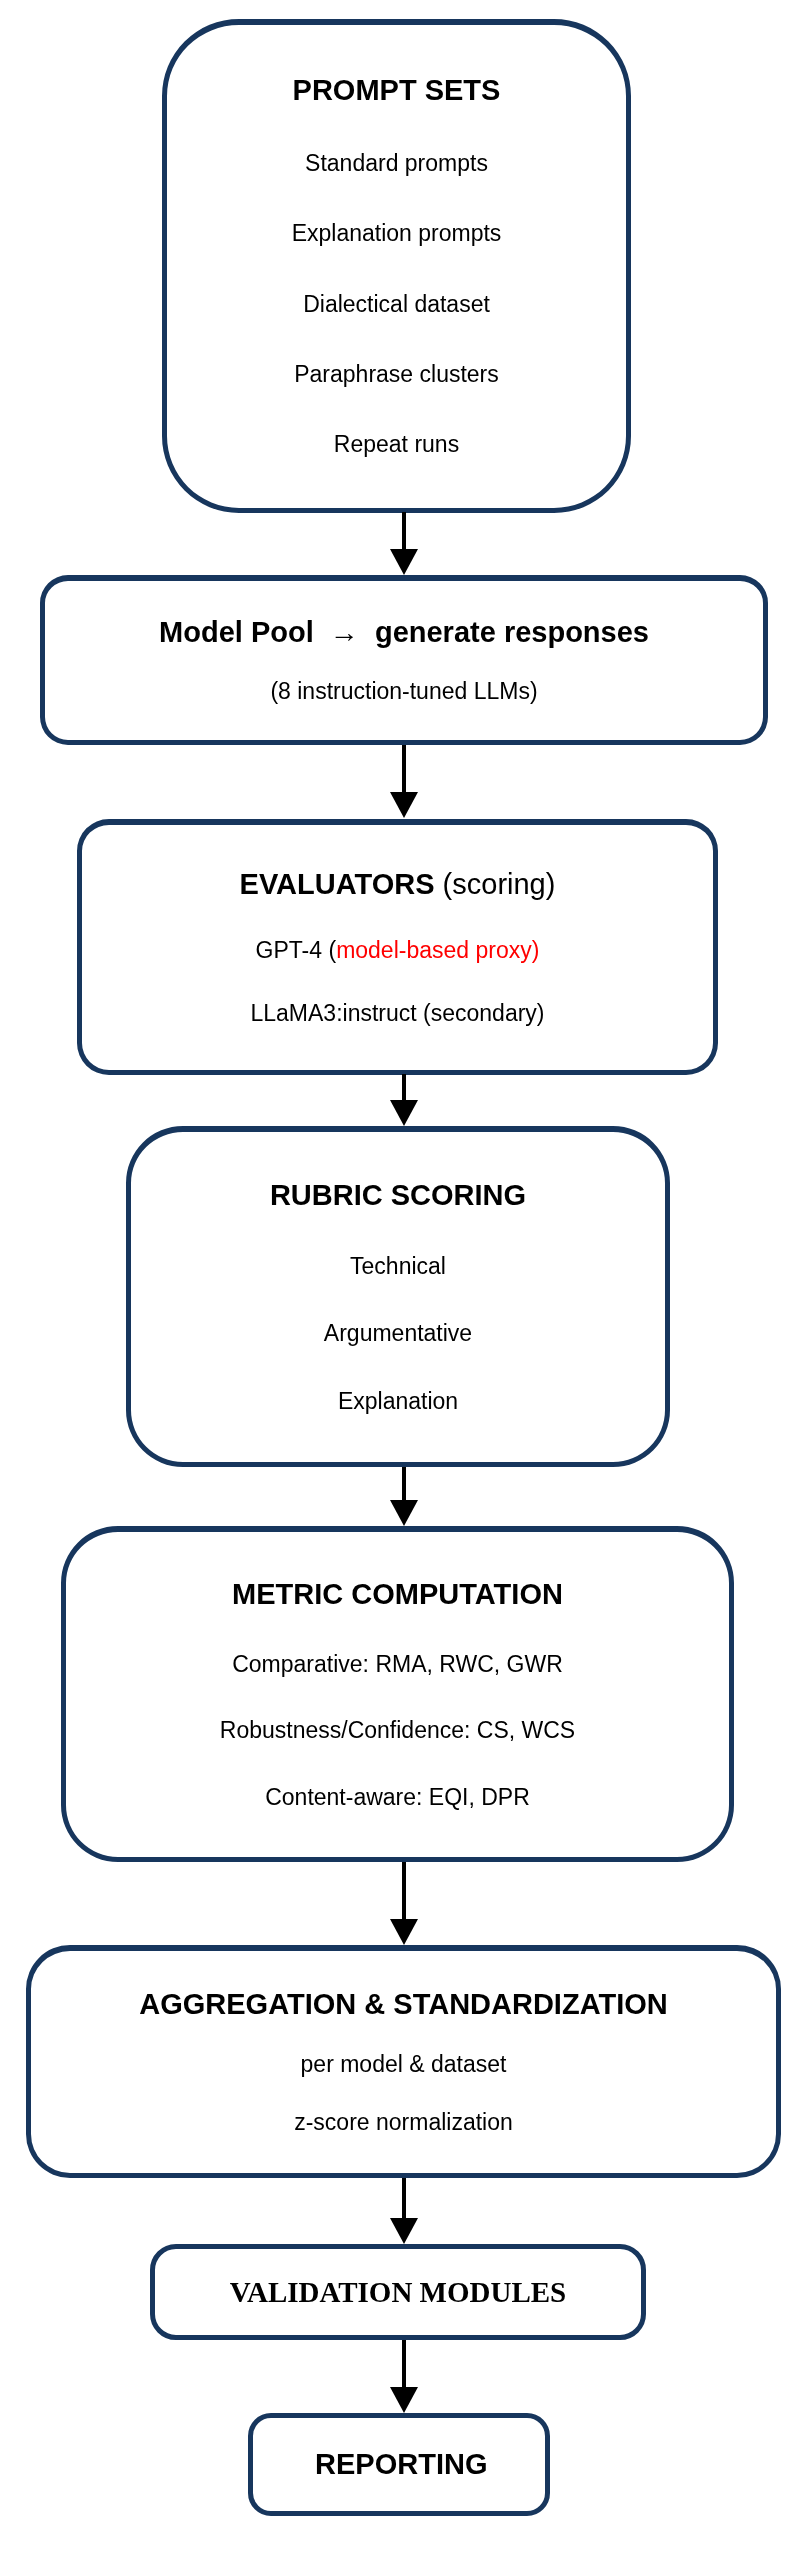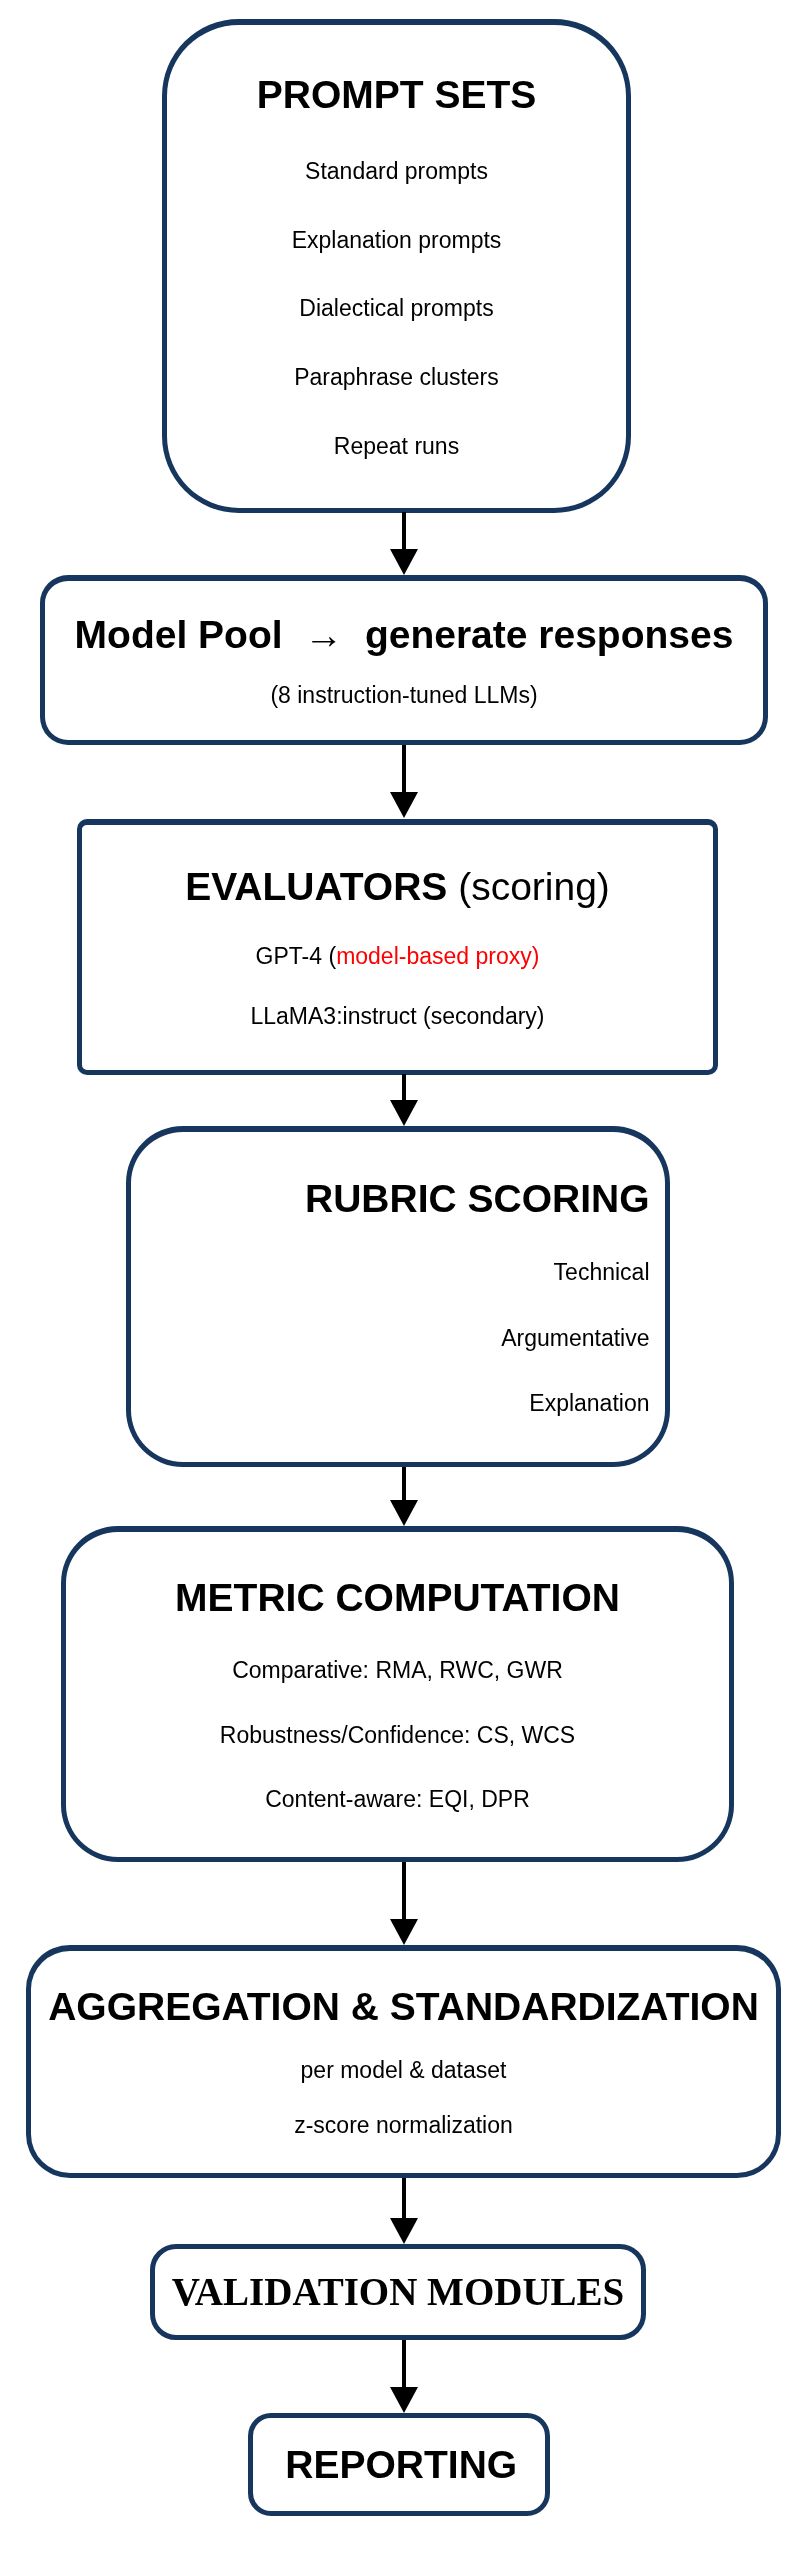--- a/index.html
+++ b/index.html
@@ -29,21 +29,21 @@
     justify-content:space-evenly;
     align-items:center;
     text-align:center;
     padding:5.2px 15.5px;
   }
   .line{
     font-size:23px;
     line-height:1.12;
     white-space:pre-wrap;
   }
-  .t{font-size:39px;}
+  .t{font-size:29px;}
   .b{font-weight:700;}
   .red{color:var(--red);}
   .arrow{
     position:absolute;
     left:404px;
     transform:translateX(-50%);
     display:flex;
     flex-direction:column;
     align-items:center;
   }
@@ -61,52 +61,52 @@
 </style>
 </head>
 <body>
 
 <div class="canvas">
 
   <section class="box" style="left:162px;top:18.6px;width:469px;height:494px;border-radius:77px;">
     <div class="line t"><span class="b">PROMPT SETS</span></div>
     <div class="line"><span>Standard prompts</span></div>
     <div class="line"><span>Explanation prompts</span></div>
-    <div class="line"><span>Dialectical prompts</span></div>
+    <div class="line"><span>Dialectical dataset</span></div>
     <div class="line"><span>Paraphrase clusters</span></div>
     <div class="line"><span>Repeat runs</span></div>
   </section>
 
   <div class="arrow" style="top:512px;height:63px;">
     <div class="stem"></div>
     <div class="head"></div>
   </div>
 
   <section class="box" style="left:40px;top:575px;width:728px;height:170px;border-radius:28px;">
     <div class="line t"><span class="b">Model Pool  →  generate responses</span></div>
     <div class="line"><span>(8 instruction-tuned LLMs)</span></div>
   </section>
 
   <div class="arrow" style="top:745px;height:73px;">
     <div class="stem"></div>
     <div class="head"></div>
   </div>
 
-  <section class="box" style="left:77px;top:819px;width:641px;height:256px;border-radius:10px;align-items:center;">
+  <section class="box" style="left:77px;top:819px;width:641px;height:256px;border-radius:32px;align-items:center;">
     <div class="line t"><span class="b">EVALUATORS </span><span>(scoring)</span></div>
     <div class="line"><span>GPT-4 (</span><span class="red">model-based proxy)</span></div>
     <div class="line"><span>LLaMA3:instruct (secondary)</span></div>
   </section>
 
   <div class="arrow" style="top:1074px;height:52px;">
     <div class="stem"></div>
     <div class="head"></div>
   </div>
 
-  <section class="box" style="left:126px;top:1126px;width:544px;height:341px;border-radius:57px;align-items:flex-end;">
+  <section class="box" style="left:126px;top:1126px;width:544px;height:341px;border-radius:57px;">
     <div class="line t"><span class="b">RUBRIC SCORING</span></div>
     <div class="line"><span>Technical</span></div>
     <div class="line"><span>Argumentative</span></div>
     <div class="line"><span>Explanation</span></div>
   </section>
 
   <div class="arrow" style="top:1467px;height:59px;">
     <div class="stem"></div>
     <div class="head"></div>
   </div>

